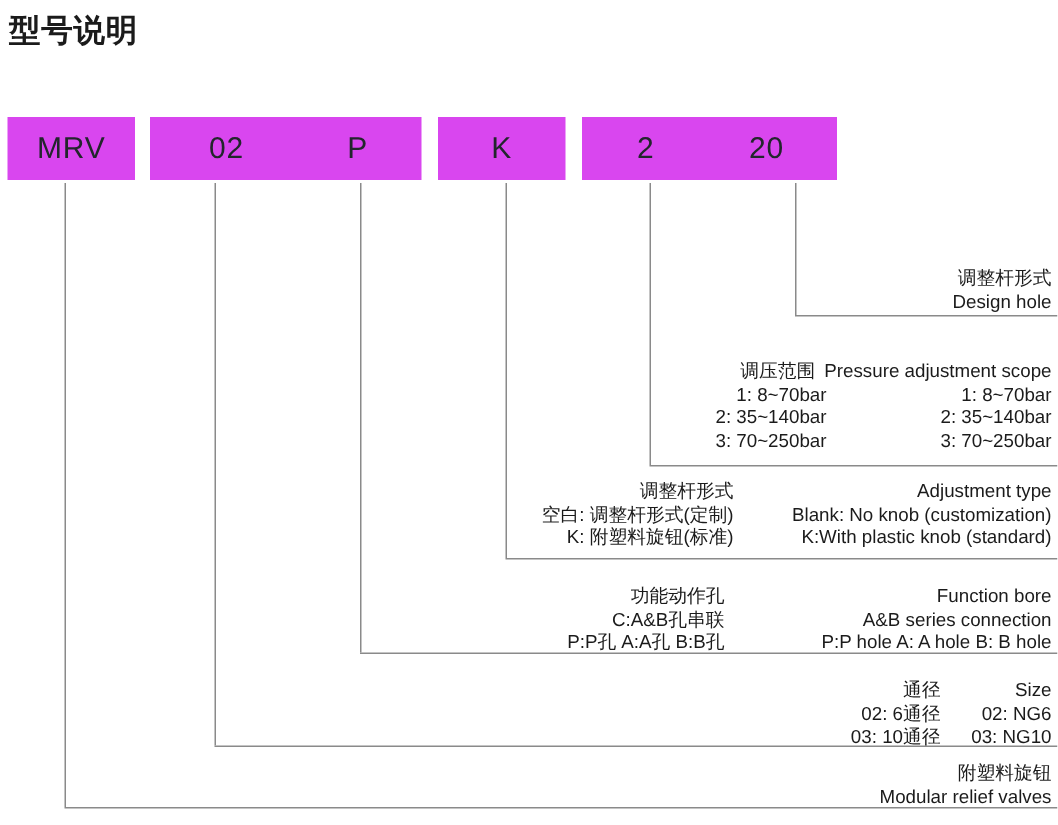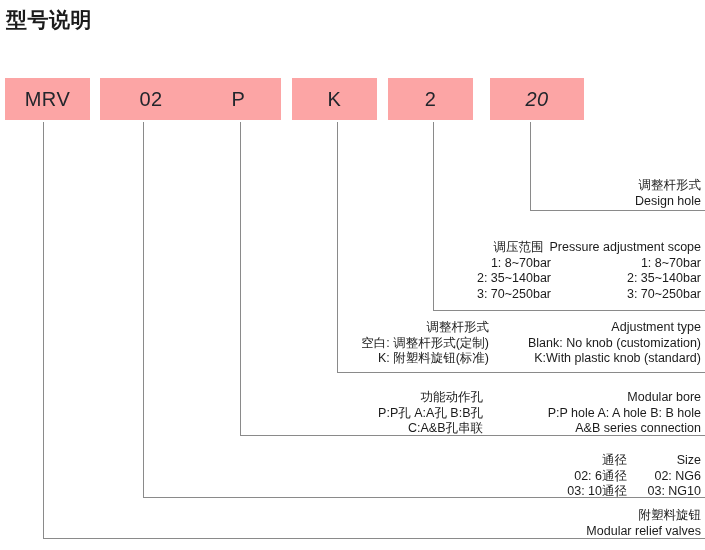--- a/index.html
+++ b/index.html
@@ -26,34 +26,34 @@
     letter-spacing: 0.5px;
     color: #1b1b1b;
     white-space: nowrap;
   }
 
   
   .code-box {
     position: absolute;
     top: 78px;
     height: 42px;
-    background: #fca5a5;
+    background: #d946ef;
     display: flex;
     align-items: center;
     justify-content: center;
     font-size: 20px;
     color: #22262c;
     letter-spacing: 0.5px;
   }
   .box-0 { left: 5px;   width: 85px; }
   .box-1 { left: 100px; width: 102px; }
   .box-2 { left: 196px; width: 85px; }
   .box-3 { left: 292px; width: 85px; }
   .box-4 { left: 388px; width: 85px; }
-  .box-5 { left: 490px; width: 94px; font-style: italic; }
+  .box-5 { left: 464px; width: 94px; }
 
   
   .leader-v {
     position: absolute;
     width: 1px;
     background: #8a8a8a;
   }
   .leader-h {
     position: absolute;
     height: 1px;
@@ -180,29 +180,29 @@
   </div>
   <div class="pair">
     <span class="cn w-cn-b">K: 附塑料旋钮(标准)</span>
     <span class="en w-en-b">K:With plastic knob (standard)</span>
   </div>
 </div>
 
 <div class="note" style="right:4px; top:390px;">
   <div class="pair head">
     <span class="cn w-cn-c">功能动作孔</span>
-    <span class="en w-en-c">Modular bore</span>
+    <span class="en w-en-c">Function bore</span>
+  </div>
+  <div class="pair">
+    <span class="cn w-cn-c">C:A&amp;B孔串联</span>
+    <span class="en w-en-c">A&amp;B series connection</span>
   </div>
   <div class="pair">
     <span class="cn w-cn-c">P:P孔  A:A孔  B:B孔</span>
     <span class="en w-en-c">P:P hole   A: A hole   B: B hole</span>
-  </div>
-  <div class="pair">
-    <span class="cn w-cn-c">C:A&amp;B孔串联</span>
-    <span class="en w-en-c">A&amp;B series connection</span>
   </div>
 </div>
 
 <div class="note" style="right:4px; top:453px;">
   <div class="pair head">
     <span class="cn w-cn-d">通径</span>
     <span class="en w-en-d">Size</span>
   </div>
   <div class="pair">
     <span class="cn w-cn-d">02: 6通径</span>

